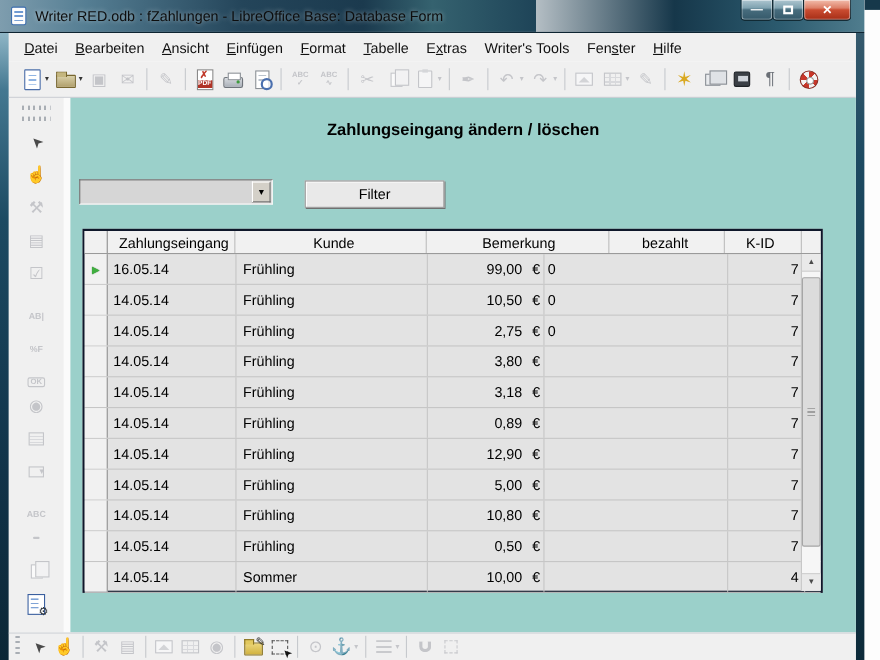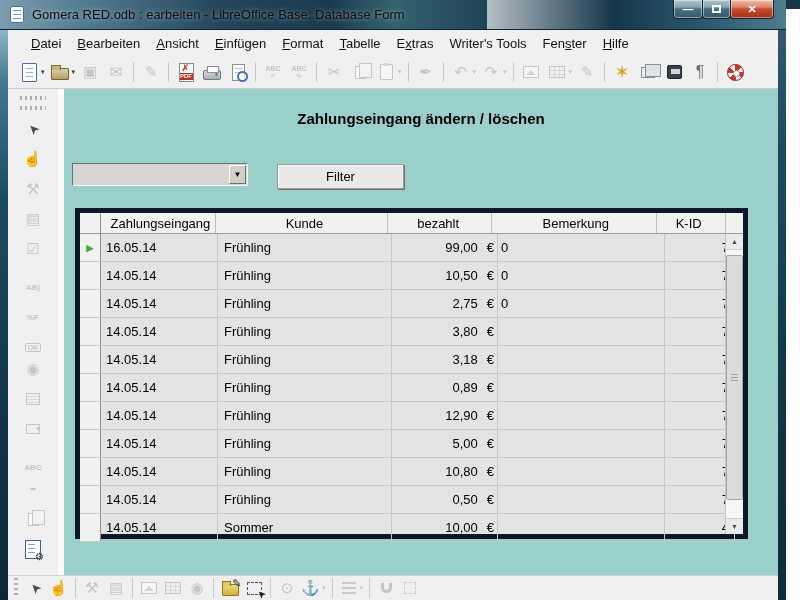--- a/index.html
+++ b/index.html
@@ -29,21 +29,21 @@
   .max-glyph { width:9px; height:8px; border:2px solid #fff; display:inline-block; }
   .b-left { position:absolute; left:0; top:30px; width:8px; height:570px;
     background:linear-gradient(180deg,#8fb6c6 0%,#447891 9%,#1c4a62 30%,#113349 70%,#0c2736 100%); }
   .b-right { position:absolute; left:778px; top:30px; width:8px; height:570px;
     background:linear-gradient(180deg,#35596c 0%,#1d4a62 20%,#123749 60%,#0d2b3a 100%); }
   .desktop { position:absolute; left:786px; top:0; width:14px; height:600px; background:#fdfdfd; }
   .desktop-notch { position:absolute; left:786px; top:0; width:14px; height:9px; background:#16384a; }
 
   
   .menubar { position:absolute; left:8px; top:30px; width:770px; height:26px; background:#f0f0f0;
-    display:flex; align-items:center; padding-left:15px; }
+    display:flex; align-items:center; padding-left:6px; }
   .menu-item { padding:3px 8px; font-size:13px; color:#111; white-space:nowrap; }
   .menu-item u { text-decoration:underline; }
 
   
   .toolbar { position:absolute; left:8px; top:56px; width:770px; height:33px; background:#f0f0f0;
     border-bottom:1px solid #c9cdd2; display:flex; align-items:center; padding-left:8px; }
   .tb-grip { width:4px; height:20px; margin:0 5px 0 1px;
     background:repeating-linear-gradient(180deg,#a9aeb4 0 2px,transparent 2px 5px); }
   .tbi { width:24px; height:24px; margin:0 1px; display:flex; align-items:center; justify-content:center;
     font-size:15px; color:#4a4a4a; position:relative; }
@@ -135,21 +135,21 @@
     display:flex; align-items:center; justify-content:center; font-size:8px; color:#000; }
 
   .pbtn { position:absolute; top:75px; height:25px; background:#e9e9e9;
     border:1px solid #9a9a9a; box-shadow:1px 1px 0 #707070, inset 1px 1px 0 #ffffff;
     font-size:13px; color:#000; display:flex; align-items:center; justify-content:center; }
   .pbtn.filtern { left:213px; width:127px; }
   .pbtn.ohne { left:370px; width:130px; }
 
   
   .dbgrid { position:absolute; left:11px; top:119px; width:673px; height:331px;
-    border:5px solid #0f172a; background:#e3e3e3; font-size:13px; }
+    border:2px solid #0f172a; background:#e3e3e3; font-size:13px; }
   .g-head { display:flex; height:21px; background:#f1f1f1; border-bottom:1px solid #9a9a9a; }
   .g-head .hc { border-right:1px solid #bdbdbd; display:flex; align-items:center; justify-content:center;
     color:#000; font-size:13px; overflow:hidden; white-space:nowrap; }
   .g-row { display:flex; height:28px; border-bottom:1px solid #c6c6c6; }
   .g-row .c { border-right:1px solid #c6c6c6; display:flex; align-items:center;
     color:#000; overflow:hidden; white-space:nowrap; }
   .sel { width:21px; background:#f1f1f1; border-right:1px solid #8e8e8e !important;
     justify-content:center; }
   .sel .arrow { color:#3fae3f; font-size:9px; text-shadow:0 0 1px #1d6b1d; }
   .cw-date { width:117px; padding-left:5px; }
@@ -176,21 +176,21 @@
     border-top:1px solid #cfd3d7; display:flex; align-items:center; padding-left:5px; }
   .bottombar .tbi { width:22px; height:22px; }
 </style>
 </head>
 <body>
 
 <div class="screen">
 
   <div class="titlebar">
     <div class="app-icon"></div>
-    <div class="title-text">Gomera RED.odb : earbeiten - LibreOffice Base: Database Form</div>
+    <div class="title-text">Writer RED.odb : fZahlungen - LibreOffice Base: Database Form</div>
   </div>
   <div class="win-btns">
     <div class="wbtn min">—</div>
     <div class="wbtn max">
         <span class="max-glyph"></span>
       </div>
     <div class="wbtn close">✕</div>
   </div>
 
   <div class="b-left"></div>
@@ -365,22 +365,22 @@
       <span class="val"></span>
       <span class="cbtn">▼</span>
     </div>
     <div class="pbtn filtern">Filter</div>
 
     <div class="dbgrid">
       <div class="g-head" id="ghead">
           <div class="hc sel"></div>
           <div class="hc cw-date">Zahlungseingang</div>
           <div class="hc cw-kunde">Kunde</div>
+          <div class="hc cw-bem">Bemerkung</div>
           <div class="hc cw-bez">bezahlt</div>
-          <div class="hc cw-bem">Bemerkung</div>
           <div class="hc cw-kid">K-ID</div>
           <div class="hc cw-sbh"></div>
         </div>
       <div id="gbody">
           <div class="g-row">
             <div class="c sel">
               <span class="arrow">▶</span>
             </div>
             <div class="c cw-date">16.05.14</div>
             <div class="c cw-kunde">Frühling</div>

